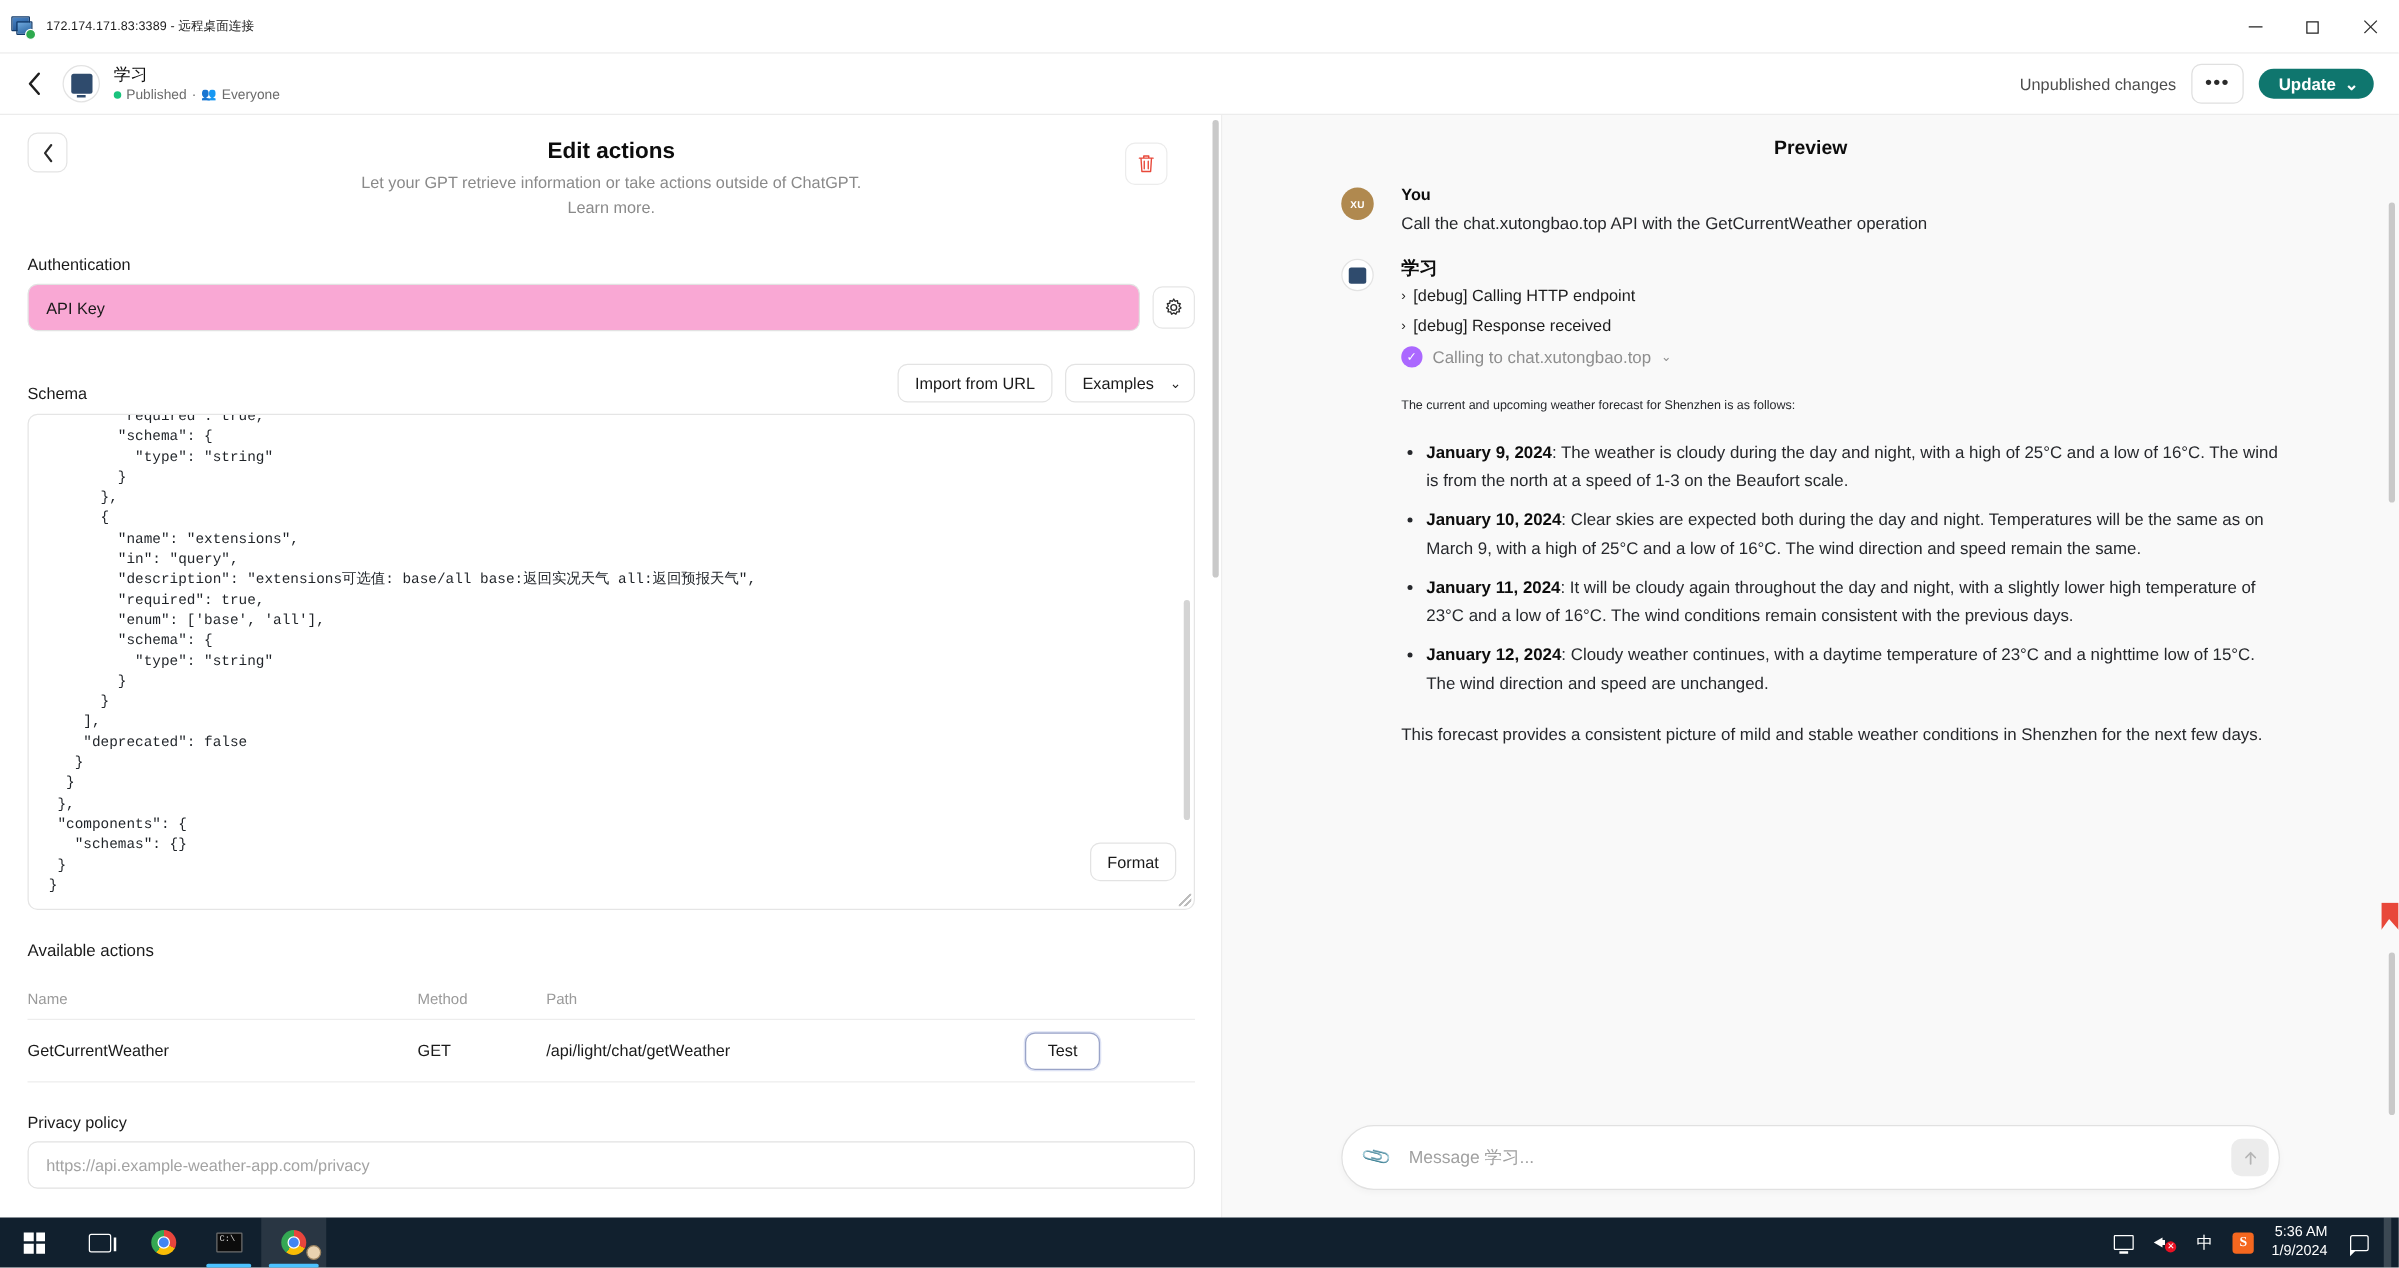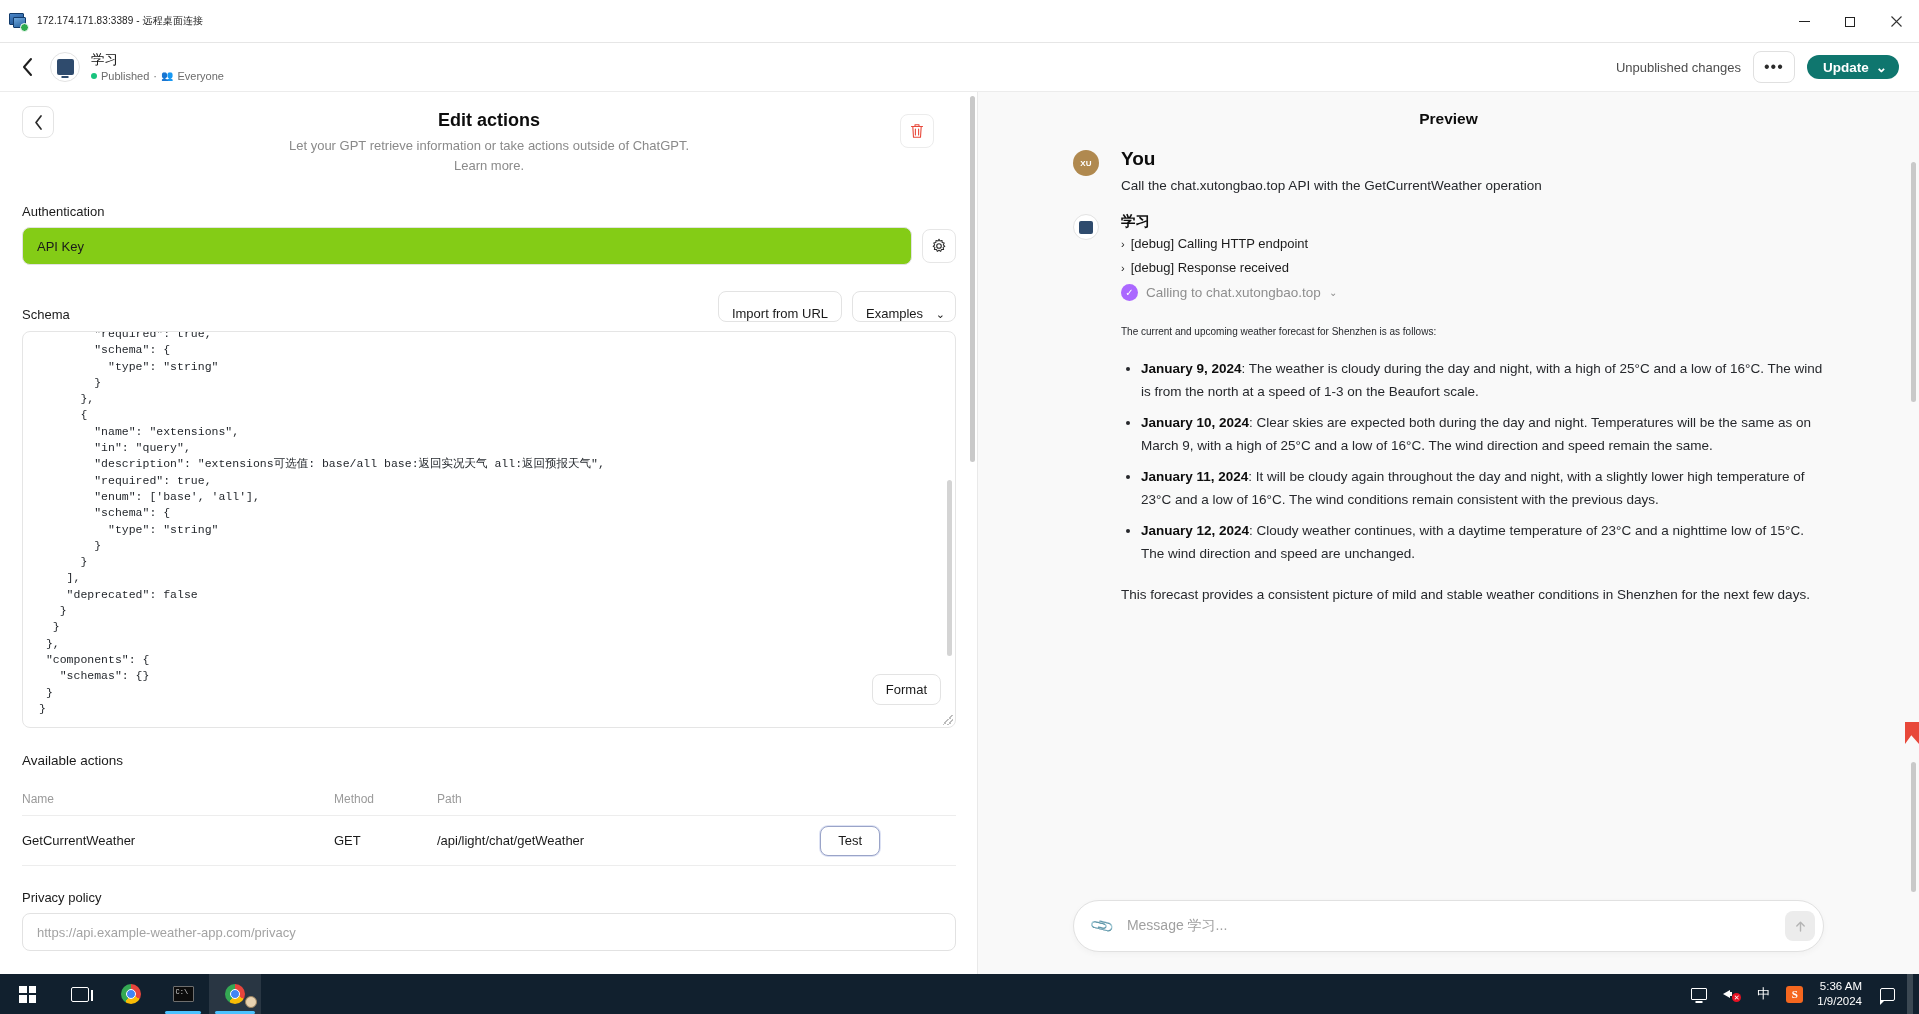--- a/index.html
+++ b/index.html
@@ -160,36 +160,36 @@
     display: flex; align-items: center; justify-content: center; background: #fff;
   }
 
   .field-label {
     font-size: 13px; color: #1a1a1a; margin-bottom: 8px; margin-top: 28px;
   }
   .auth-row { display: flex; align-items: center; gap: 10px; }
   .auth-input {
     flex: 1; height: 38px; border: 1px solid #e2e2e2; border-radius: 8px;
     display: flex; align-items: center; padding: 0 14px;
-    font-size: 13px; color: #1a1a1a; background: #84cc16;
+    font-size: 13px; color: #1a1a1a; background: #f9a8d4;
   }
   .gear-btn {
     width: 34px; height: 34px; border: 1px solid #e6e6e6; border-radius: 8px;
     display: flex; align-items: center; justify-content: center; background: #fff;
   }
 
   .schema-head {
     display: flex; align-items: flex-end; gap: 10px; margin-top: 26px;
   }
   .schema-head .field-label { margin: 0; }
   .schema-actions { margin-left: auto; display: flex; gap: 10px; }
   .btn-outline {
     height: 31px; padding: 0 13px; border: 1px solid #e3e3e3; border-radius: 8px;
     background: #fff; font-size: 13px; color: #1a1a1a;
-    display: flex; align-items: flex-end; gap: 8px;
+    display: flex; align-items: center; gap: 8px;
   }
 
   .code-box {
     margin-top: 9px;
     height: 397px;
     border: 1px solid #e5e5e5; border-radius: 8px;
     background: #fff;
     position: relative; overflow: hidden;
   }
   .code-text {
@@ -278,21 +278,21 @@
   .avatar-gpt {
     width: 26px; height: 26px; border-radius: 50%; flex: none;
     border: 1px solid #e3e3e3; background: #fff;
     display: flex; align-items: center; justify-content: center;
     margin-top: 2px;
   }
   .avatar-gpt .glyph {
     width: 14px; height: 13px; background: #2f4b6d; border-radius: 2px;
   }
   .msg-body { flex: 1; min-width: 0; }
-  .msg-author { font-size: 19px; font-weight: 700; color: #0d0d0d; margin-bottom: 5px; }
+  .msg-author { font-size: 13px; font-weight: 700; color: #0d0d0d; margin-bottom: 5px; }
   .msg-author.cn { font-size: 14.5px; }
   .msg-text { font-size: 13.5px; color: #26282c; line-height: 22px; }
   .debug-line {
     font-size: 13px; color: #1c1c1c; margin-bottom: 9px;
     display: flex; align-items: center; gap: 6px;
   }
   .debug-line .chev { color: #1c1c1c; font-size: 11px; }
   .talked-row {
     display: flex; align-items: center; gap: 8px; margin: 4px 0 14px 0;
   }

